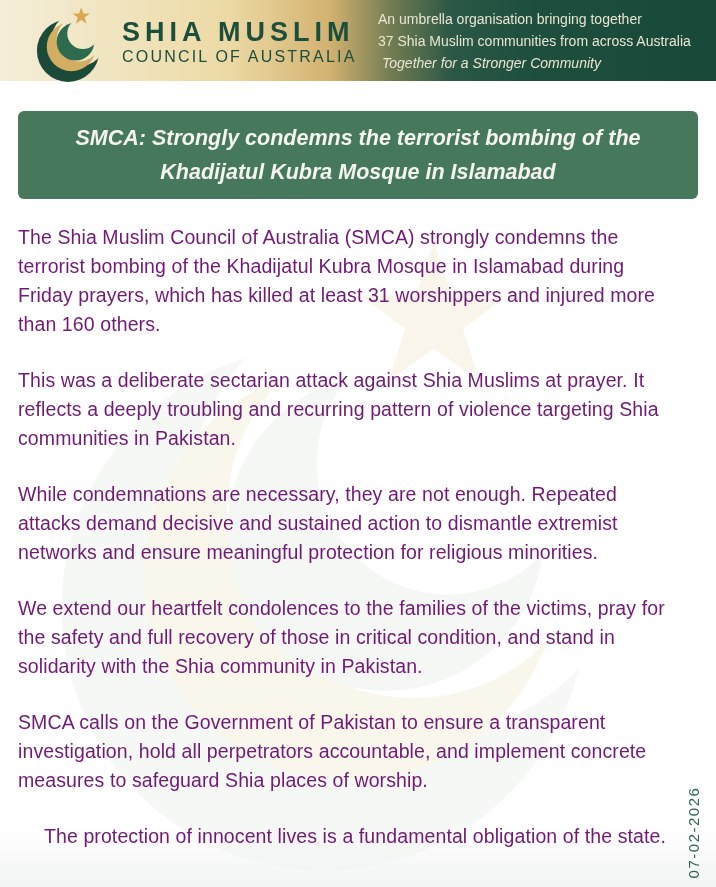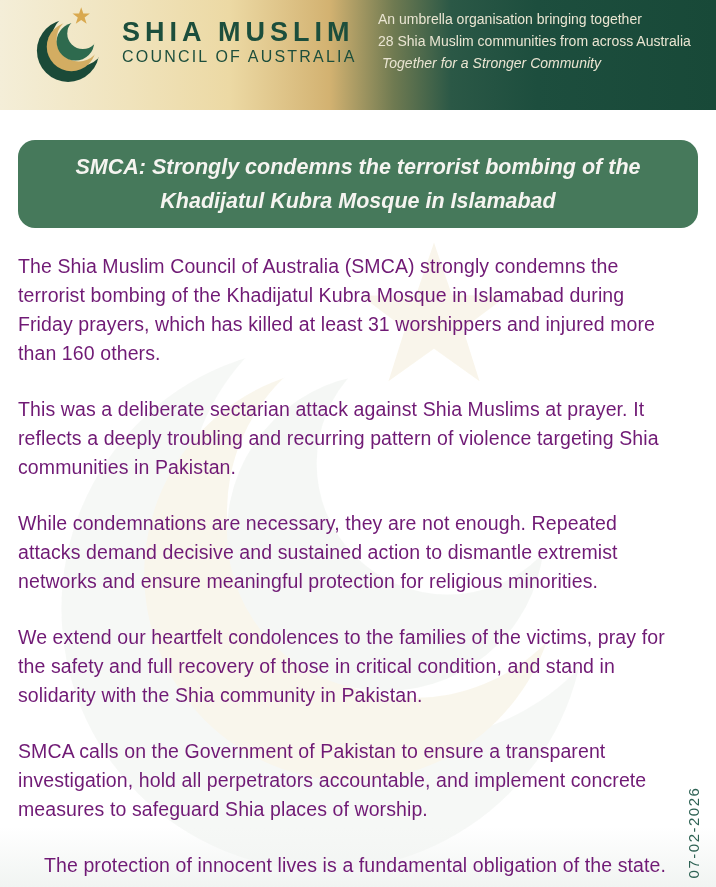--- a/index.html
+++ b/index.html
@@ -10,21 +10,21 @@
     position: relative;
     width: 716px;
     height: 887px;
     overflow: hidden;
   }
 
   
   .header {
     position: relative;
     width: 716px;
-    height: 110px;
+    height: 81px;
     background: linear-gradient(90deg,
       #f4eed8 0%, #f0e3bc 18%, #ecd9a4 32%, #d3b271 46%,
       #6f7a51 55%, #2b5846 63%, #1d4e3e 75%, #184938 100%);
     display: flex;
     align-items: center;
   }
   .logo-wrap {
     position: absolute;
     left: 32px;
     top: 4px;
@@ -87,21 +87,21 @@
   .content {
     position: relative;
     z-index: 1;
     padding: 0 18px;
   }
   .title-banner {
     margin: 30px 0 24px 0;
     width: 680px;
     min-height: 88px;
     background: #46795b;
-    border-radius: 17px;
+    border-radius: 6px;
     color: #f5f4f0;
     font-weight: bold;
     font-style: italic;
     font-size: 21.5px;
     line-height: 34px;
     text-align: center;
     display: flex;
     flex-direction: column;
     justify-content: center;
     padding: 8px 20px;
@@ -157,21 +157,21 @@
       <circle cx="53" cy="46" r="23" fill="#2e6a4e" mask="url(#cut3)"></circle>
       <polygon fill="#d9a94f" points="60,4 62.6,11.6 70.6,11.7 64.2,16.5 66.6,24.1 60,19.4 53.4,24.1 55.8,16.5 49.4,11.7 57.4,11.6"></polygon>
     </svg>
   </div>
   <div class="org-name">
     <div class="line1">SHIA MUSLIM</div>
     <div class="line2">COUNCIL OF AUSTRALIA</div>
   </div>
   <div class="header-tagline">
     <div>An umbrella organisation bringing together</div>
-    <div>28 Shia Muslim communities from across Australia</div>
+    <div>37 Shia Muslim communities from across Australia</div>
     <div class="motto">Together for a Stronger Community</div>
   </div>
 </div>
 
 <div class="watermark">
   <svg viewBox="0 0 100 100" width="690" height="690" aria-hidden="true">
     <defs>
       <mask id="wcut1">
           <rect x="0" y="0" width="100" height="100" fill="#fff"></rect>
           <circle cx="57" cy="43" r="33" fill="#000"></circle>

